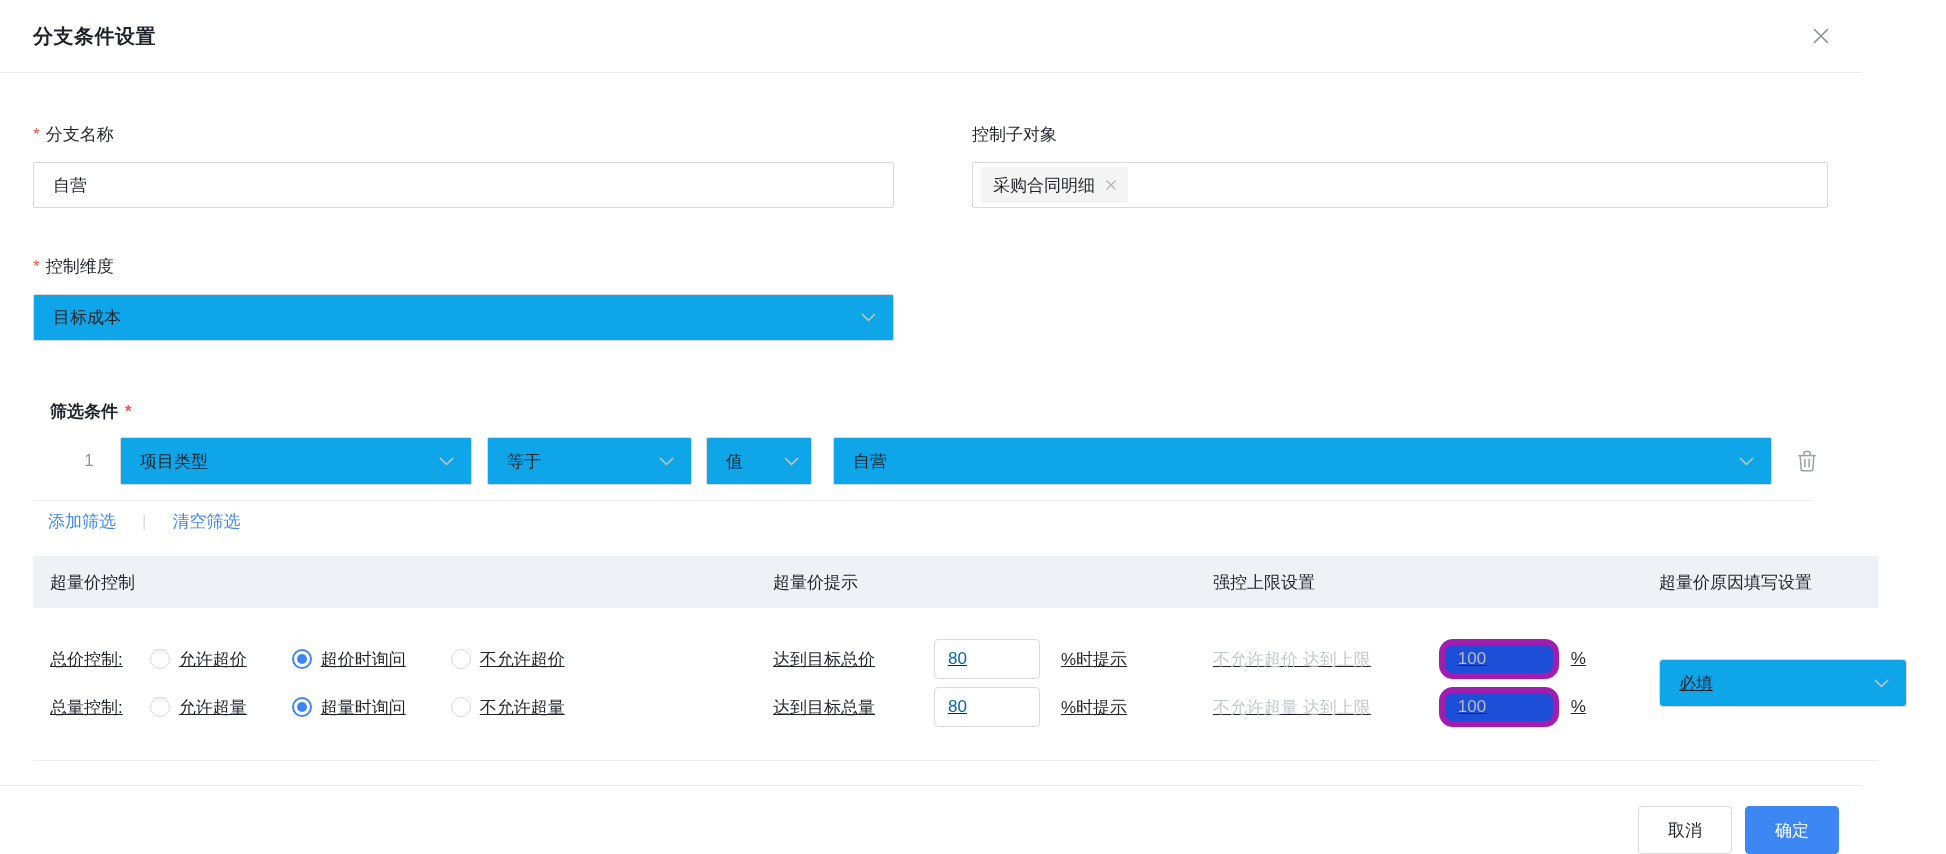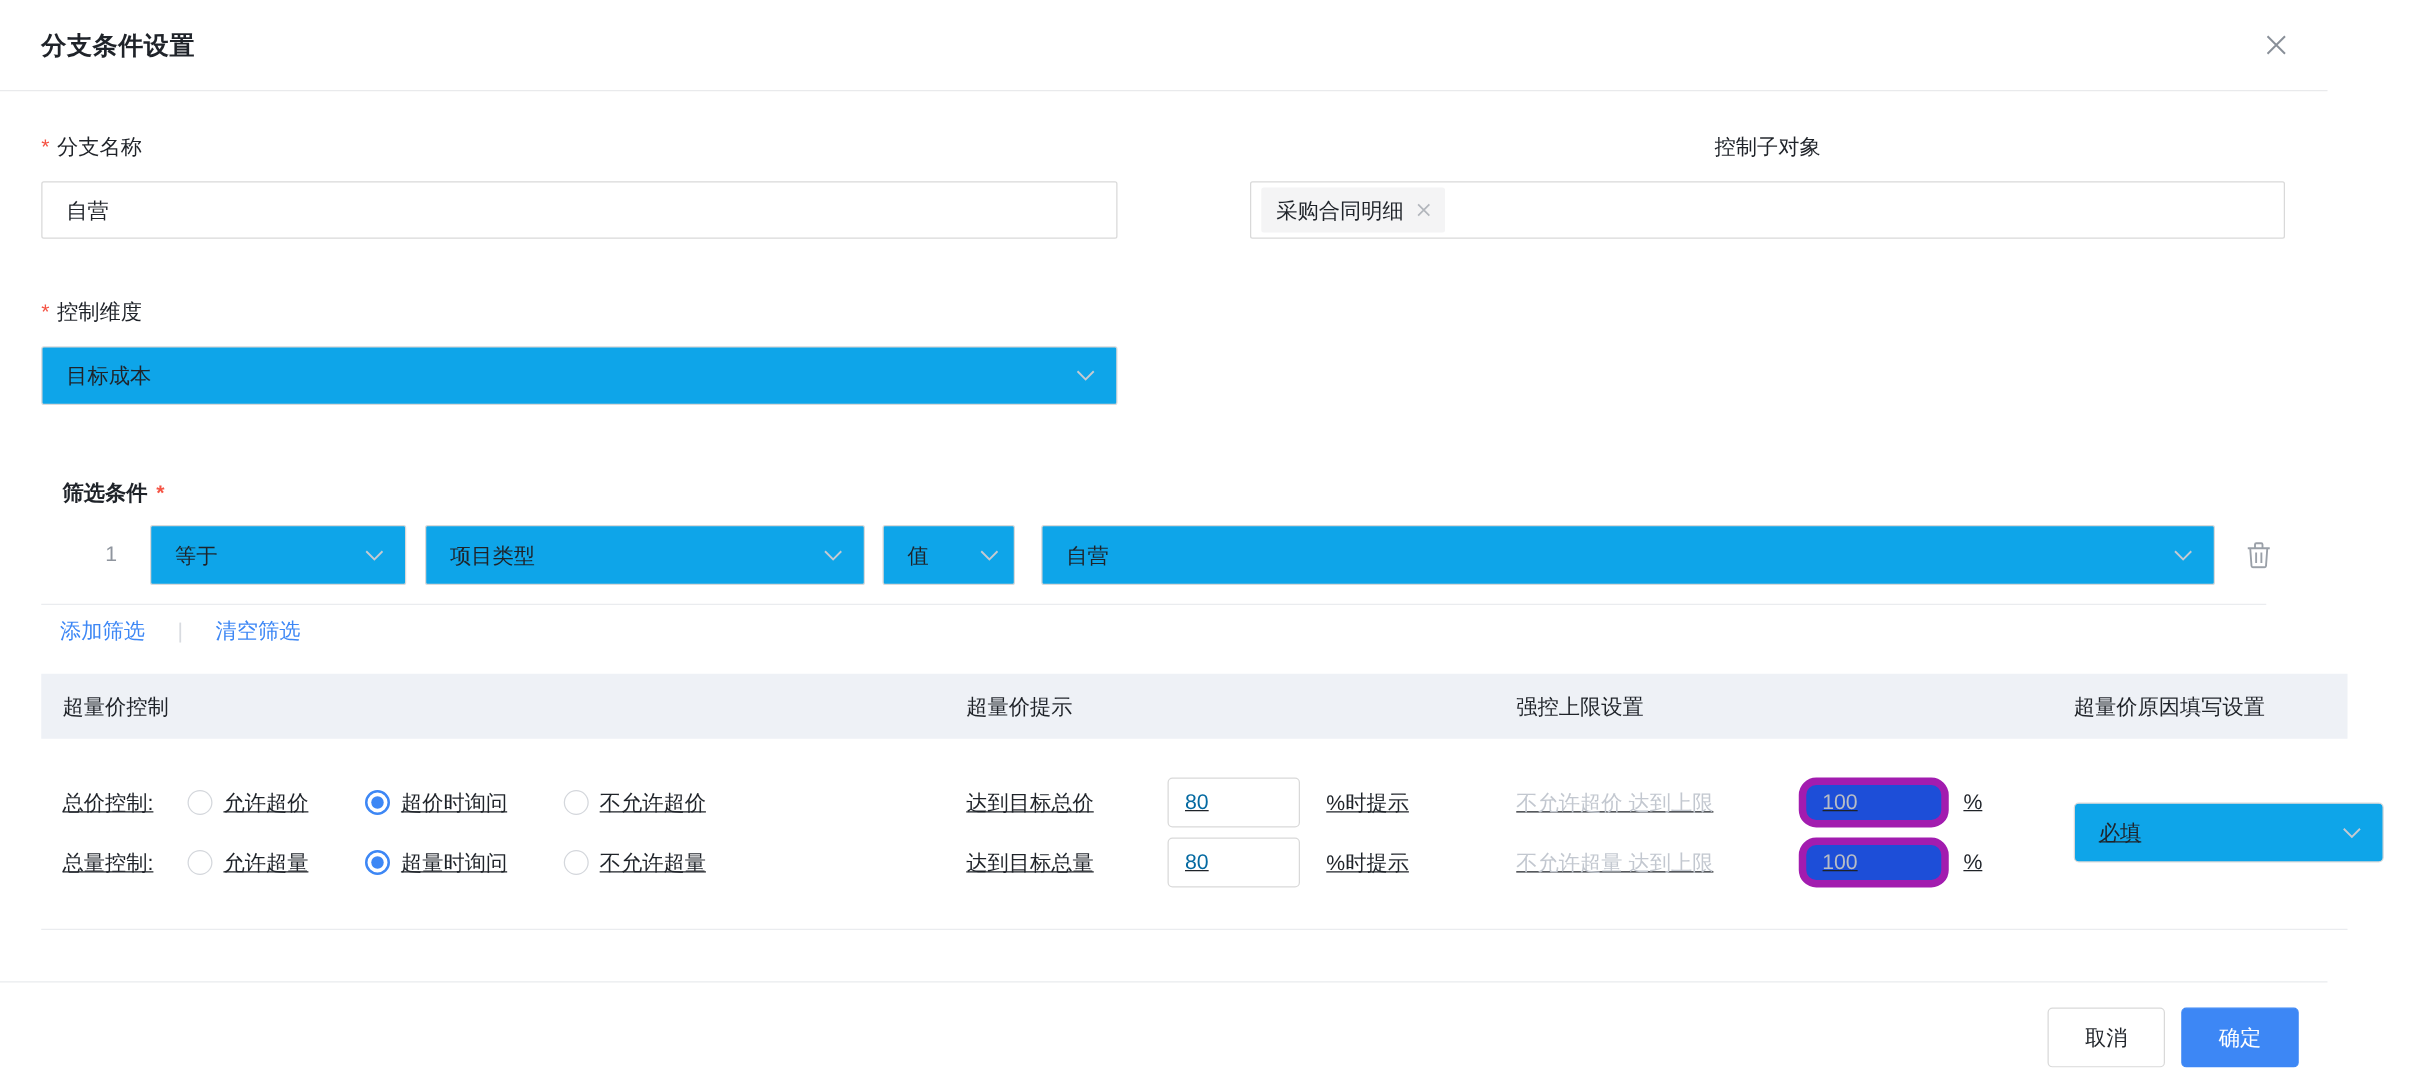--- a/index.html
+++ b/index.html
@@ -18,23 +18,23 @@
     border-bottom: 1px solid #e9eaec;
     display: flex; align-items: center; justify-content: space-between;
     padding: 0 26px 0 33px;
   }
   .dlg-title { font-size: 20px; font-weight: 700; letter-spacing: .5px; }
   .close-btn { width: 30px; height: 30px; display: flex; align-items: center; justify-content: center; cursor: pointer; }
 
   
   .dlg-body { flex: 1 1 auto; padding: 0 34px 0 33px; }
 
-  .form-row { display: flex; margin-top: 33px; gap: 28px; }
+  .form-row { display: flex; margin-top: 50px; }
   .col-left { width: 861px; flex: 0 0 861px; }
-  .col-right { flex: 1 1 auto; margin-left: 78px; min-width: 0; text-align: center; }
+  .col-right { flex: 1 1 auto; margin-left: 78px; min-width: 0; }
 
   .field-label { font-size: 17px; line-height: 24px; margin-bottom: 15px; }
   .req { color: #f55445; margin-right: 6px; }
   .text-input {
     width: 100%; height: 46px; border: 1px solid #d9d9d9; border-radius: 2px;
     padding: 0 19px; font-size: 17px; font-family: inherit; color: #1f2329; outline: none; background: #fff;
   }
   .tagbox {
     width: 100%; height: 46px; border: 1px solid #d9d9d9; border-radius: 2px;
     display: flex; align-items: center; padding: 0 8px; background: #fff; cursor: text;
@@ -175,30 +175,30 @@
         </span>
       </div>
     </div>
 
     <div class="filter-heading">
       <span>筛选条件</span><span class="req2">*</span>
     </div>
 
     <div class="filter-row">
       <div class="row-index">1</div>
+      <div class="select sel-field">
+        <span>项目类型</span>
+        <span class="chev">
+          <svg width="15" height="9" viewBox="0 0 15 9">
+              <polyline points="1,1 7.5,7.5 14,1" fill="none" stroke="#c6cad1" stroke-width="1.5"></polyline>
+            </svg>
+        </span>
+      </div>
       <div class="select sel-op">
         <span>等于</span>
-        <span class="chev">
-          <svg width="15" height="9" viewBox="0 0 15 9">
-              <polyline points="1,1 7.5,7.5 14,1" fill="none" stroke="#c6cad1" stroke-width="1.5"></polyline>
-            </svg>
-        </span>
-      </div>
-      <div class="select sel-field">
-        <span>项目类型</span>
         <span class="chev">
           <svg width="15" height="9" viewBox="0 0 15 9">
               <polyline points="1,1 7.5,7.5 14,1" fill="none" stroke="#c6cad1" stroke-width="1.5"></polyline>
             </svg>
         </span>
       </div>
       <div class="select sel-vtype">
         <span>值</span>
         <span class="chev">
           <svg width="15" height="9" viewBox="0 0 15 9">

